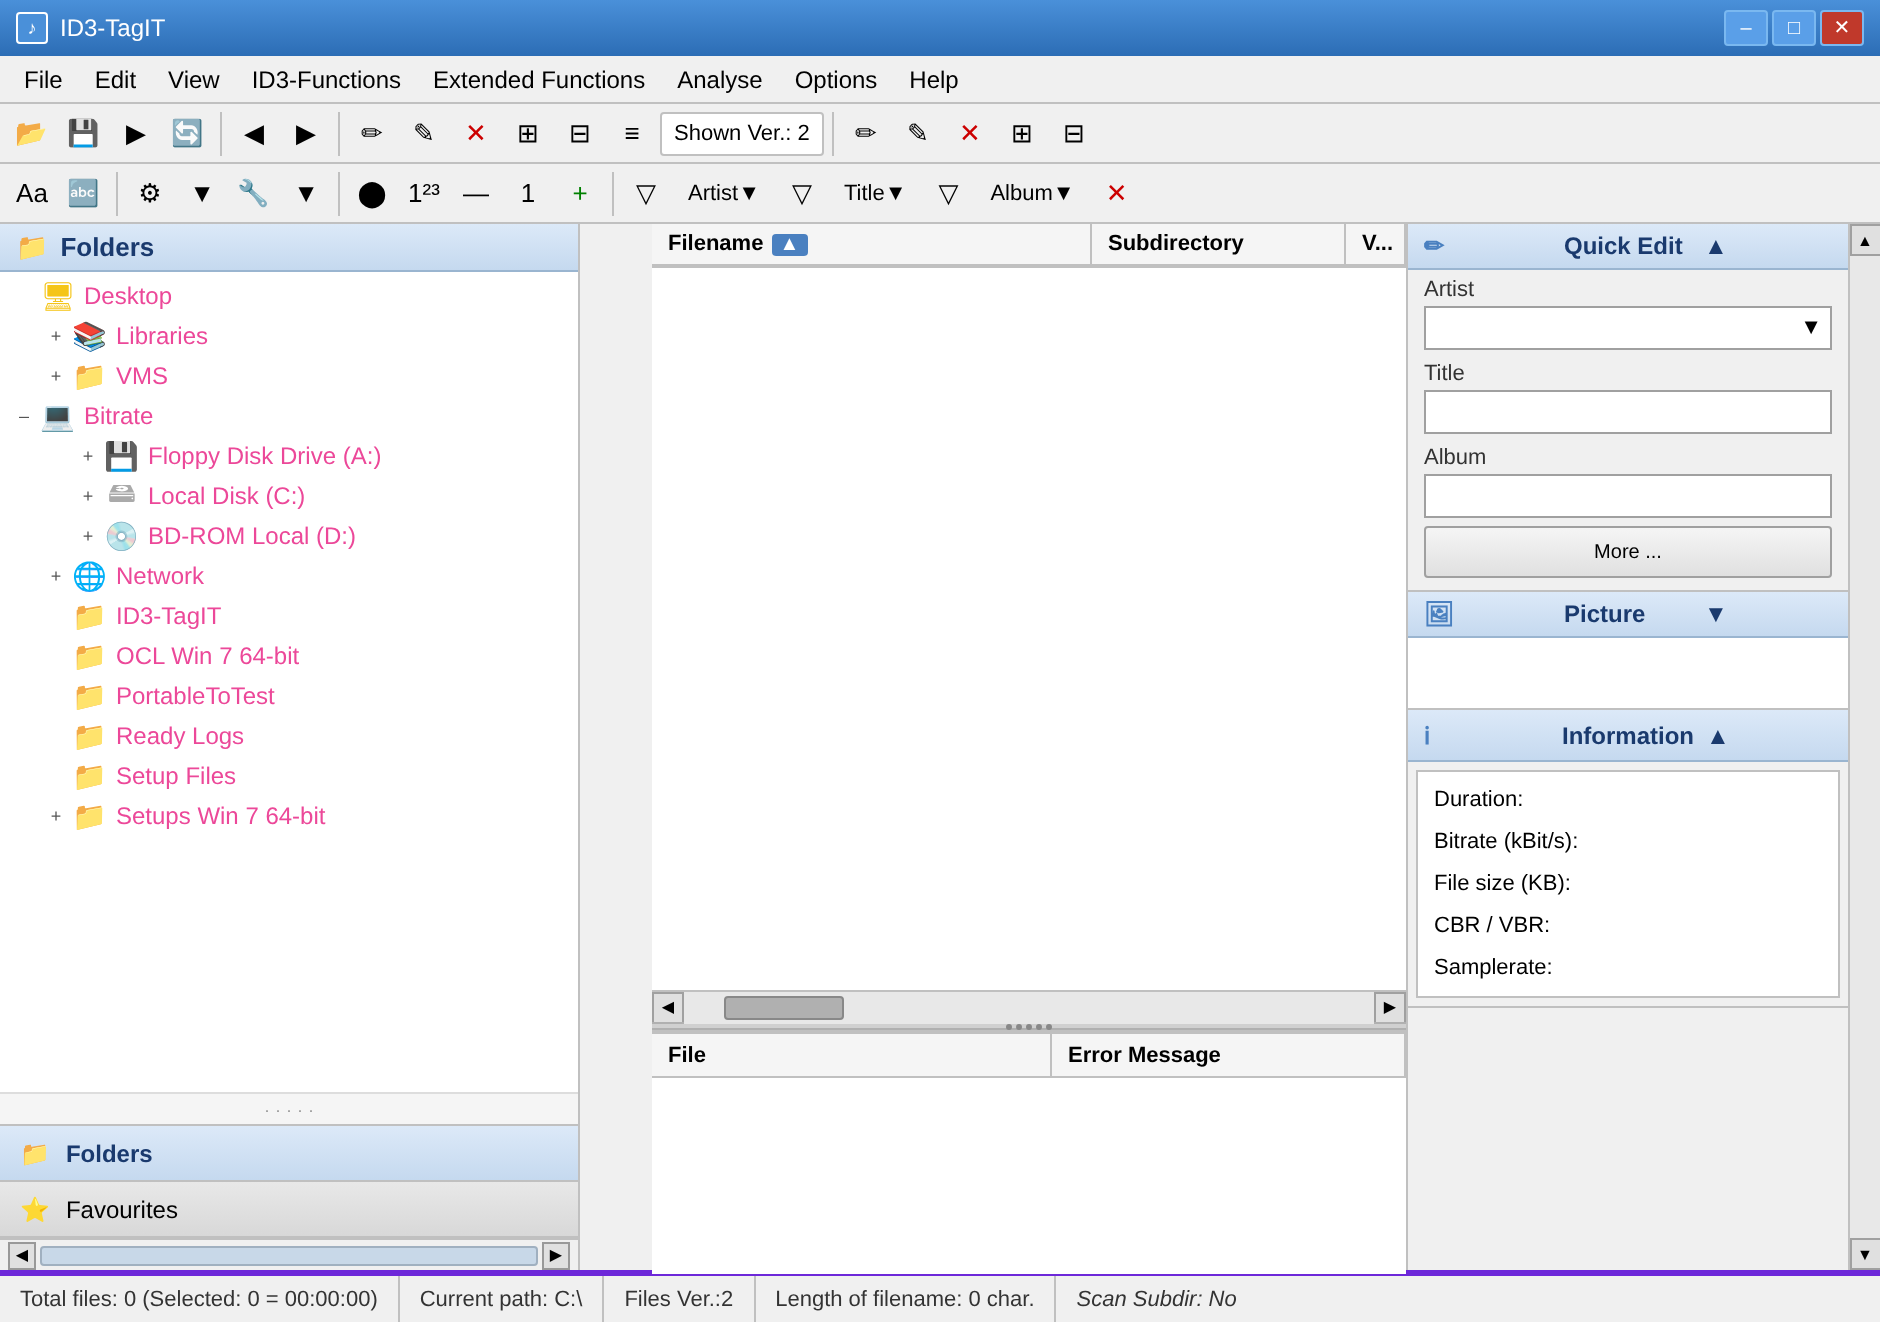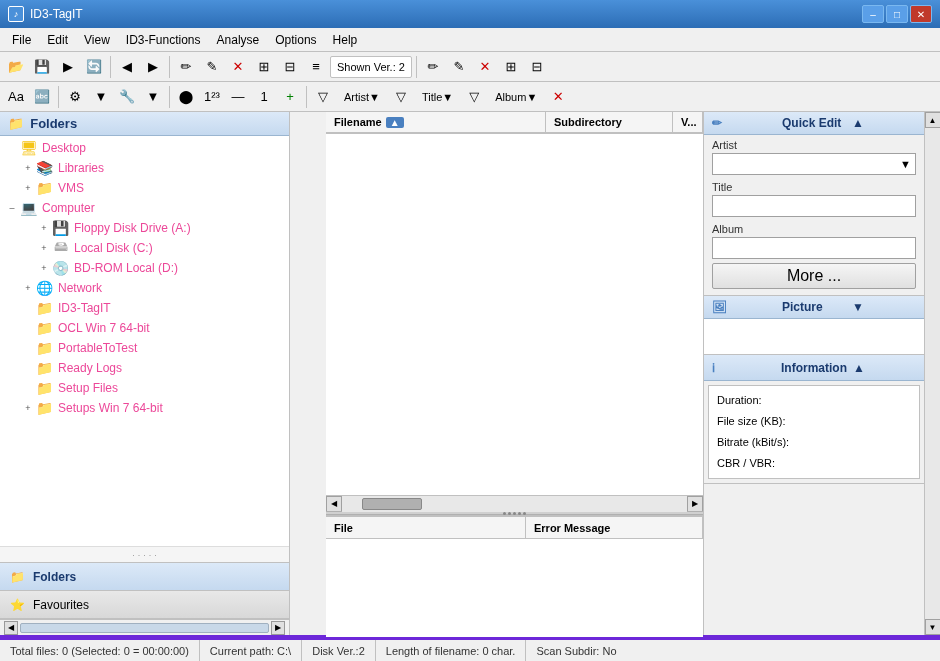--- a/index.html
+++ b/index.html
@@ -253,21 +253,21 @@
       align-items: center;
       justify-content: center;
       border-radius: 2px;
     }
     .more-btn {
       margin: 2px 8px 6px 8px;
       height: 26px;
       background: linear-gradient(to bottom, #f5f5f5, #e0e0e0);
       border: 1px solid #a0a0a0;
       cursor: pointer;
-      font-size: 16px;
+      font-size: 10px;
       display: flex;
       align-items: center;
       justify-content: center;
       border-radius: 2px;
     }
     .picture-section { min-height: 50px; }
     .info-section {}
 
     
     .far-right-scroll {
@@ -292,34 +292,34 @@
     .scroll-track {
       flex: 1;
       width: 16px;
       background: #e8e8e8;
     }
 
     
     .status-bar {
       height: 26px;
       background: #f0f0f0;
-      border-top: 5px solid #6d28d9;
+      border-top: 3px solid #6d28d9;
       display: flex;
       align-items: center;
       font-size: 11px;
       color: #333;
     }
     .status-segment {
       padding: 0 10px;
       border-right: 1px solid #c0c0c0;
       height: 100%;
       display: flex;
       align-items: center;
     }
-    .status-segment:last-child { border-right: none; flex: 1; }
+    .status-segment:last-child { border-right: none; flex: 1; font-style: italic; }
 
     
     .splitter-h { height: 4px; background: #d0d0d0; cursor: row-resize; display: flex; align-items: center; justify-content: center; border-top: 1px solid #b0b0b0; border-bottom: 1px solid #b0b0b0; }
     .splitter-dots { display: flex; gap: 2px; }
     .splitter-dot { width: 3px; height: 3px; background: #888; border-radius: 50%; }
 
     .folder-icon { color: #f5c518; }
     .computer-icon { color: #555; }
     .network-icon { color: #4080c0; }
     .drive-icon { color: #aaa; }
@@ -341,20 +341,21 @@
     <div class="title-bar-btn">□</div>
     <div class="title-bar-btn close">✕</div>
   </div>
 </div>
 
 <div class="menu-bar">
   <div class="menu-item">File</div>
   <div class="menu-item">Edit</div>
   <div class="menu-item">View</div>
   <div class="menu-item">ID3-Functions</div>
+  <div class="menu-item">Extended Functions</div>
   <div class="menu-item">Analyse</div>
   <div class="menu-item">Options</div>
   <div class="menu-item">Help</div>
 </div>
 
 <div class="toolbar">
   <div class="toolbar-btn" title="Open">📂</div>
   <div class="toolbar-btn" title="Save">💾</div>
   <div class="toolbar-btn" title="Play">▶</div>
   <div class="toolbar-btn" title="Refresh">🔄</div>
@@ -433,21 +434,21 @@
 
       <div class="tree-item" style="padding-left: 20px;">
         <span class="tree-expand">+</span>
         <span class="tree-icon folder-icon">📁</span>
         <span class="tree-label">VMS</span>
       </div>
 
       <div class="tree-item">
         <span class="tree-expand">–</span>
         <span class="tree-icon computer-icon">💻</span>
-        <span class="tree-label">Computer</span>
+        <span class="tree-label">Bitrate</span>
       </div>
 
       <div class="tree-item" style="padding-left: 36px;">
         <span class="tree-expand">+</span>
         <span class="tree-icon">💾</span>
         <span class="tree-label">Floppy Disk Drive (A:)</span>
       </div>
 
       <div class="tree-item" style="padding-left: 36px;">
         <span class="tree-expand">+</span>
@@ -612,23 +613,24 @@
       </div>
 
       <div class="right-section info-section">
         <div class="right-section-header">
           <span style="color:#4a80c0;">ℹ</span>
           <span>Information</span>
           <span class="collapse-btn">▲</span>
         </div>
         <div style="padding: 4px 8px; background:white; margin:4px; border:1px solid #c0c0c0; font-size:11px; line-height:1.9;">
           <div>Duration:</div>
+          <div>Bitrate (kBit/s):</div>
           <div>File size (KB):</div>
-          <div>Bitrate (kBit/s):</div>
           <div>CBR / VBR:</div>
+          <div>Samplerate:</div>
         </div>
       </div>
 
     </div>
 
     <div class="far-right-scroll">
       <div class="scroll-up-btn">▲</div>
       <div class="scroll-track"></div>
       <div class="scroll-down-btn">▼</div>
     </div>
@@ -637,21 +639,21 @@
 </div>
 
 <div class="status-bar">
   <div class="status-segment">
     <span>Total files: 0 (Selected: 0 = 00:00:00)</span>
   </div>
   <div class="status-segment">
     <span>Current path: C:\</span>
   </div>
   <div class="status-segment">
-    <span>Disk Ver.:2</span>
+    <span>Files Ver.:2</span>
   </div>
   <div class="status-segment">
     <span>Length of filename: 0 char.</span>
   </div>
   <div class="status-segment">
     <span>Scan Subdir: No</span>
   </div>
 </div>
 
 </body></html>

